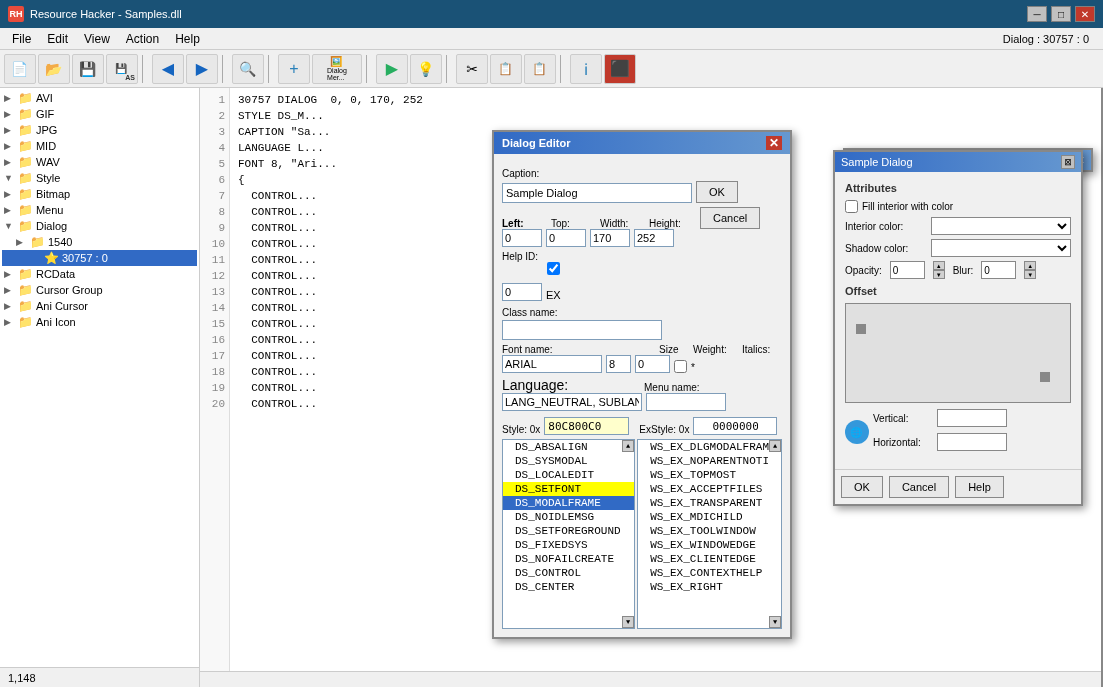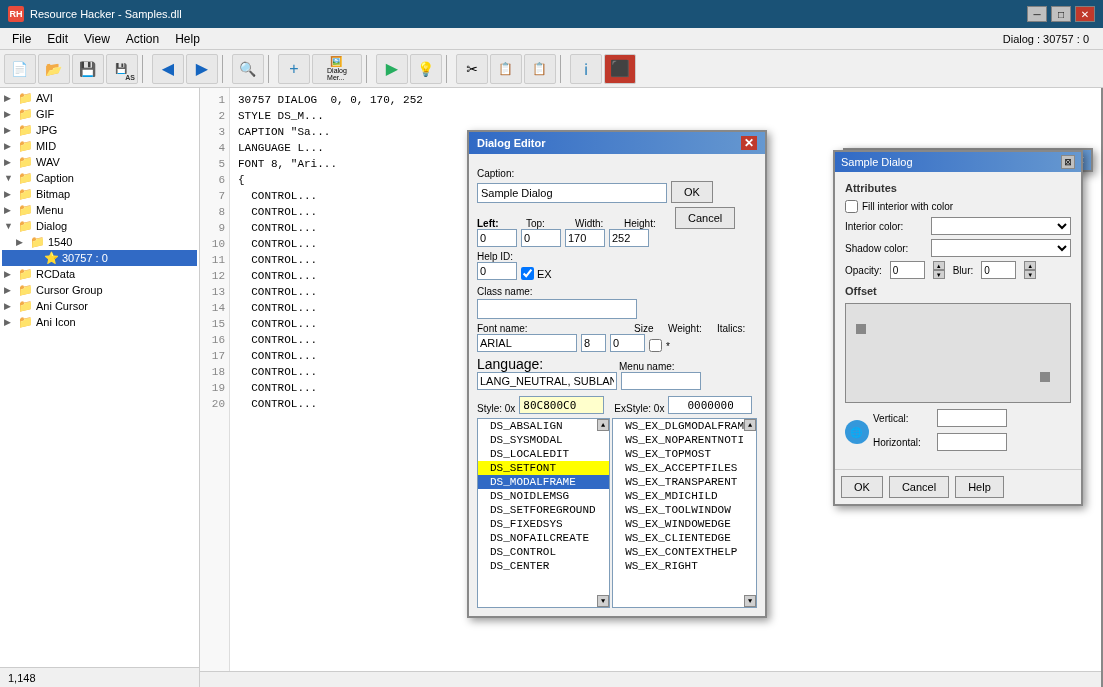--- a/index.html
+++ b/index.html
@@ -40,30 +40,30 @@
     .status-bar-bottom { height: 20px; background: #f0f0f0; border-top: 1px solid #ccc; display: flex; align-items: center; padding: 0 8px; font-size: 11px; }
 
     
     .code-area { flex: 1; background: white; display: flex; flex-direction: column; font-family: 'Courier New', monospace; font-size: 11px; overflow: hidden; border-right: 2px solid #888; }
     .code-content { flex: 1; overflow-y: auto; display: flex; }
     .line-numbers { background: #f8f8f8; border-right: 1px solid #ddd; padding: 4px 4px 4px 6px; color: #888; line-height: 16px; min-width: 30px; text-align: right; user-select: none; }
     .code-lines { padding: 4px 8px; line-height: 16px; flex: 1; overflow-x: auto; white-space: pre; }
     .code-scroll { height: 16px; background: #f0f0f0; border-top: 1px solid #ccc; }
 
     
-    .dialog-editor { position: absolute; left: 467px; top: 130px; width: 300px; background: #f0f0f0; border: 2px solid #888; box-shadow: 3px 3px 8px rgba(0,0,0,0.4); z-index: 100; }
+    .dialog-editor { position: absolute; left: 492px; top: 130px; width: 300px; background: #f0f0f0; border: 2px solid #888; box-shadow: 3px 3px 8px rgba(0,0,0,0.4); z-index: 100; }
     .de-title { background: linear-gradient(to right, #316ac5, #6698d0); color: white; padding: 4px 8px; display: flex; align-items: center; justify-content: space-between; font-size: 11px; font-weight: bold; }
     .de-close { color: white; cursor: pointer; font-size: 12px; background: #c0392b; border: none; width: 16px; height: 14px; display: flex; align-items: center; justify-content: center; }
     .de-body { padding: 8px; }
     .de-field-label { font-size: 10px; color: #000; margin-bottom: 2px; margin-top: 6px; }
     .de-input { width: 100%; height: 20px; border: 1px solid #7f9db9; padding: 1px 3px; font-size: 11px; background: white; }
     .de-input-wide { width: 160px; height: 20px; border: 1px solid #7f9db9; padding: 1px 3px; font-size: 11px; background: white; }
     .de-row { display: flex; gap: 4px; align-items: flex-end; }
     .de-btn { height: 22px; padding: 0 12px; background: #e8e8e8; border: 1px solid #888; font-size: 11px; cursor: pointer; }
-    .de-check { display: flex; align-items: center; gap: 3px; font-size: 11px; }
+    .de-check { display: flex; align-items: center; gap: 14px; font-size: 11px; flex-direction: column; }
     .de-check input { margin: 0; }
     .de-list { height: 190px; border: 1px solid #7f9db9; background: white; overflow-y: auto; font-family: 'Courier New', monospace; font-size: 11px; }
     .de-list-item { padding: 1px 12px; cursor: pointer; }
     .de-list-item.highlight-yellow { background: #ffff00; }
     .de-list-item.highlight-blue { background: #316ac5; color: white; }
     .de-lists-row { display: flex; gap: 2px; margin-top: 4px; }
     .de-list-col { flex: 1; display: flex; flex-direction: column; }
 
     
     .sample-dialog { position: absolute; right: 20px; top: 150px; width: 250px; background: #f0f0f0; border: 2px solid #888; box-shadow: 3px 3px 8px rgba(0,0,0,0.4); z-index: 90; }
@@ -180,21 +180,21 @@
 
       <div class="tree-item">
         <span class="expand-btn">▶</span>
         <span class="item-icon tree-folder">📁</span>
         <span class="item-label">WAV</span>
       </div>
 
       <div class="tree-item">
         <span class="expand-btn">▼</span>
         <span class="item-icon tree-folder">📁</span>
-        <span class="item-label">Caption</span>
+        <span class="item-label">Style</span>
       </div>
 
       <div class="tree-item">
         <span class="expand-btn">▶</span>
         <span class="item-icon tree-folder">📁</span>
         <span class="item-label">Bitmap</span>
       </div>
 
       <div class="tree-item">
         <span class="expand-btn">▶</span>

